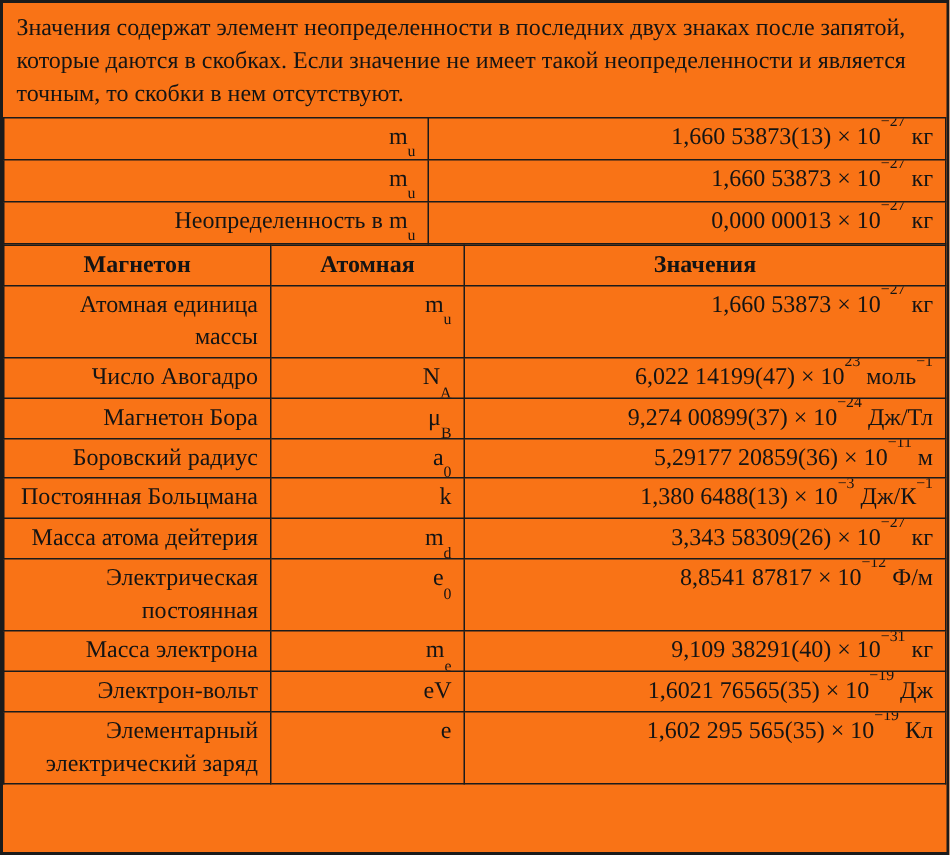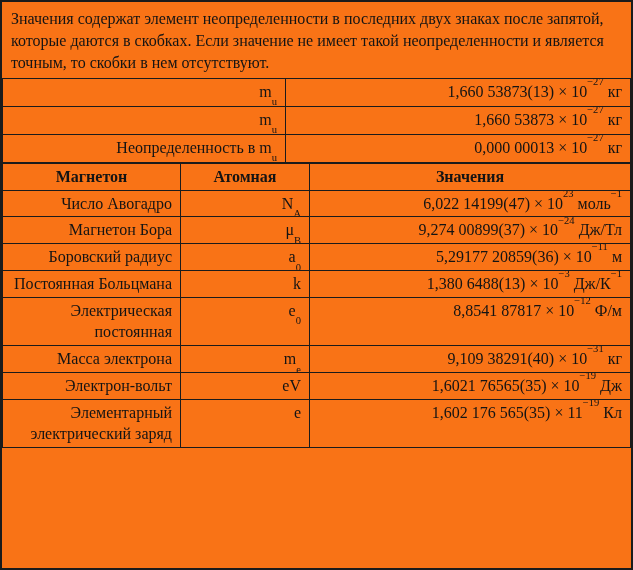--- a/index.html
+++ b/index.html
@@ -61,55 +61,65 @@
       </colgroup>
     <thead>
       <tr>
         <th>Магнетон</th>
         <th>Атомная</th>
         <th>Значения</th>
       </tr>
     </thead>
     <tbody>
       <tr>
+        <td>Атомная единица массы</td>
+        <td><span>m</span><sub>u</sub></td>
+        <td class="val"><span>1,660 53873 × 10</span><sup>−27</sup><span> кг</span><sup></sup></td>
+      </tr>
+      <tr>
         <td>Число Авогадро</td>
         <td><span>N</span><sub>A</sub></td>
         <td class="val"><span>6,022 14199(47) × 10</span><sup>23</sup><span> моль</span><sup>−1</sup></td>
       </tr>
       <tr>
         <td>Магнетон Бора</td>
         <td><span>μ</span><sub>B</sub></td>
         <td class="val"><span>9,274 00899(37) × 10</span><sup>−24</sup><span> Дж/Тл</span><sup></sup></td>
       </tr>
       <tr>
         <td>Боровский радиус</td>
         <td><span>a</span><sub>0</sub></td>
         <td class="val"><span>5,29177 20859(36) × 10</span><sup>−11</sup><span> м</span><sup></sup></td>
       </tr>
       <tr>
         <td>Постоянная Больцмана</td>
         <td><span>k</span><sub></sub></td>
         <td class="val"><span>1,380 6488(13) × 10</span><sup>−3</sup><span> Дж/К</span><sup>−1</sup></td>
       </tr>
       <tr>
+        <td>Масса атома дейтерия</td>
+        <td><span>m</span><sub>d</sub></td>
+        <td class="val"><span>3,343 58309(26) × 10</span><sup>−27</sup><span> кг</span><sup></sup></td>
+      </tr>
+      <tr>
         <td>Электрическая постоянная</td>
         <td><span>e</span><sub>0</sub></td>
         <td class="val"><span>8,8541 87817 × 10</span><sup>−12</sup><span> Ф/м</span><sup></sup></td>
       </tr>
       <tr>
         <td>Масса электрона</td>
         <td><span>m</span><sub>e</sub></td>
         <td class="val"><span>9,109 38291(40) × 10</span><sup>−31</sup><span> кг</span><sup></sup></td>
       </tr>
       <tr>
         <td>Электрон-вольт</td>
         <td><span>eV</span><sub></sub></td>
         <td class="val"><span>1,6021 76565(35) × 10</span><sup>−19</sup><span> Дж</span><sup></sup></td>
       </tr>
       <tr>
         <td>Элементарный электрический заряд</td>
         <td><span>e</span><sub></sub></td>
-        <td class="val"><span>1,602 176 565(35) × 11</span><sup>−19</sup><span> Кл</span><sup></sup></td>
+        <td class="val"><span>1,602 295 565(35) × 10</span><sup>−19</sup><span> Кл</span><sup></sup></td>
       </tr>
     </tbody>
   </table>
 
 </div>
 
 </body></html>

